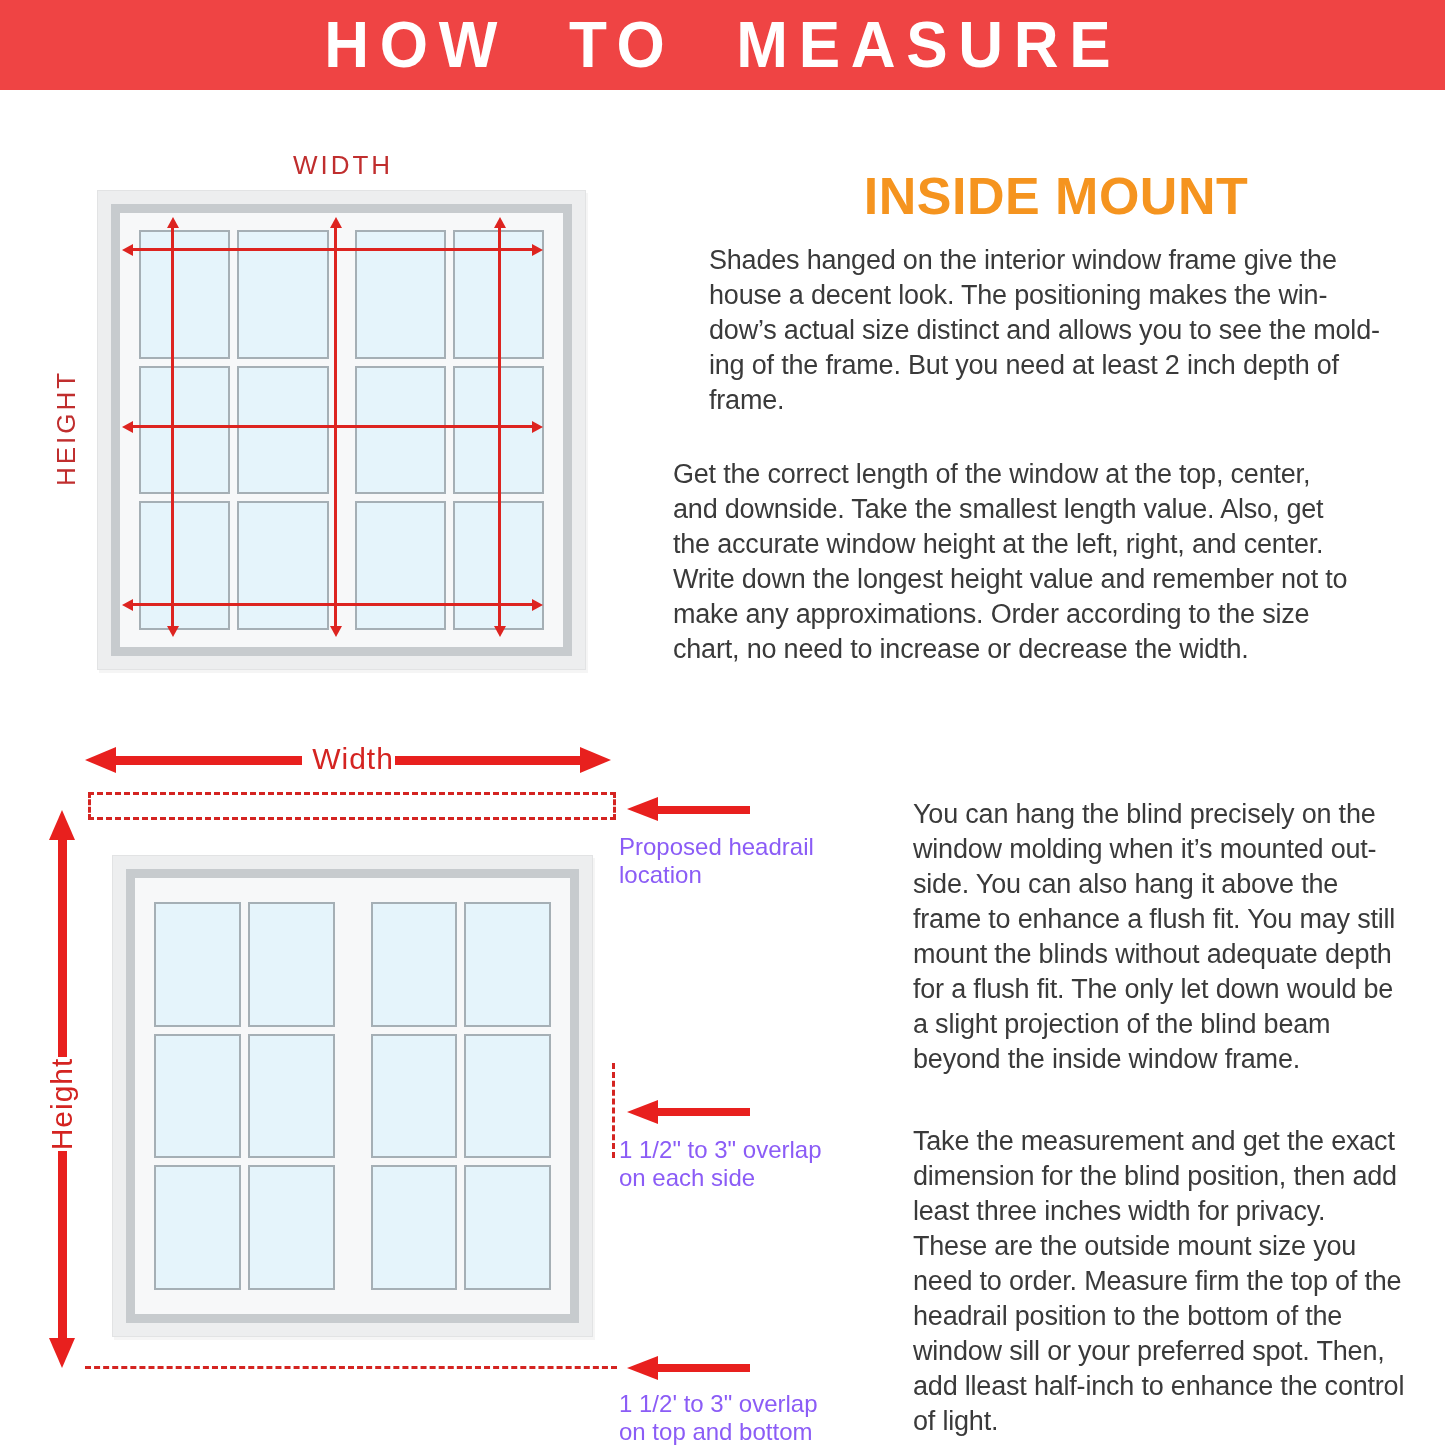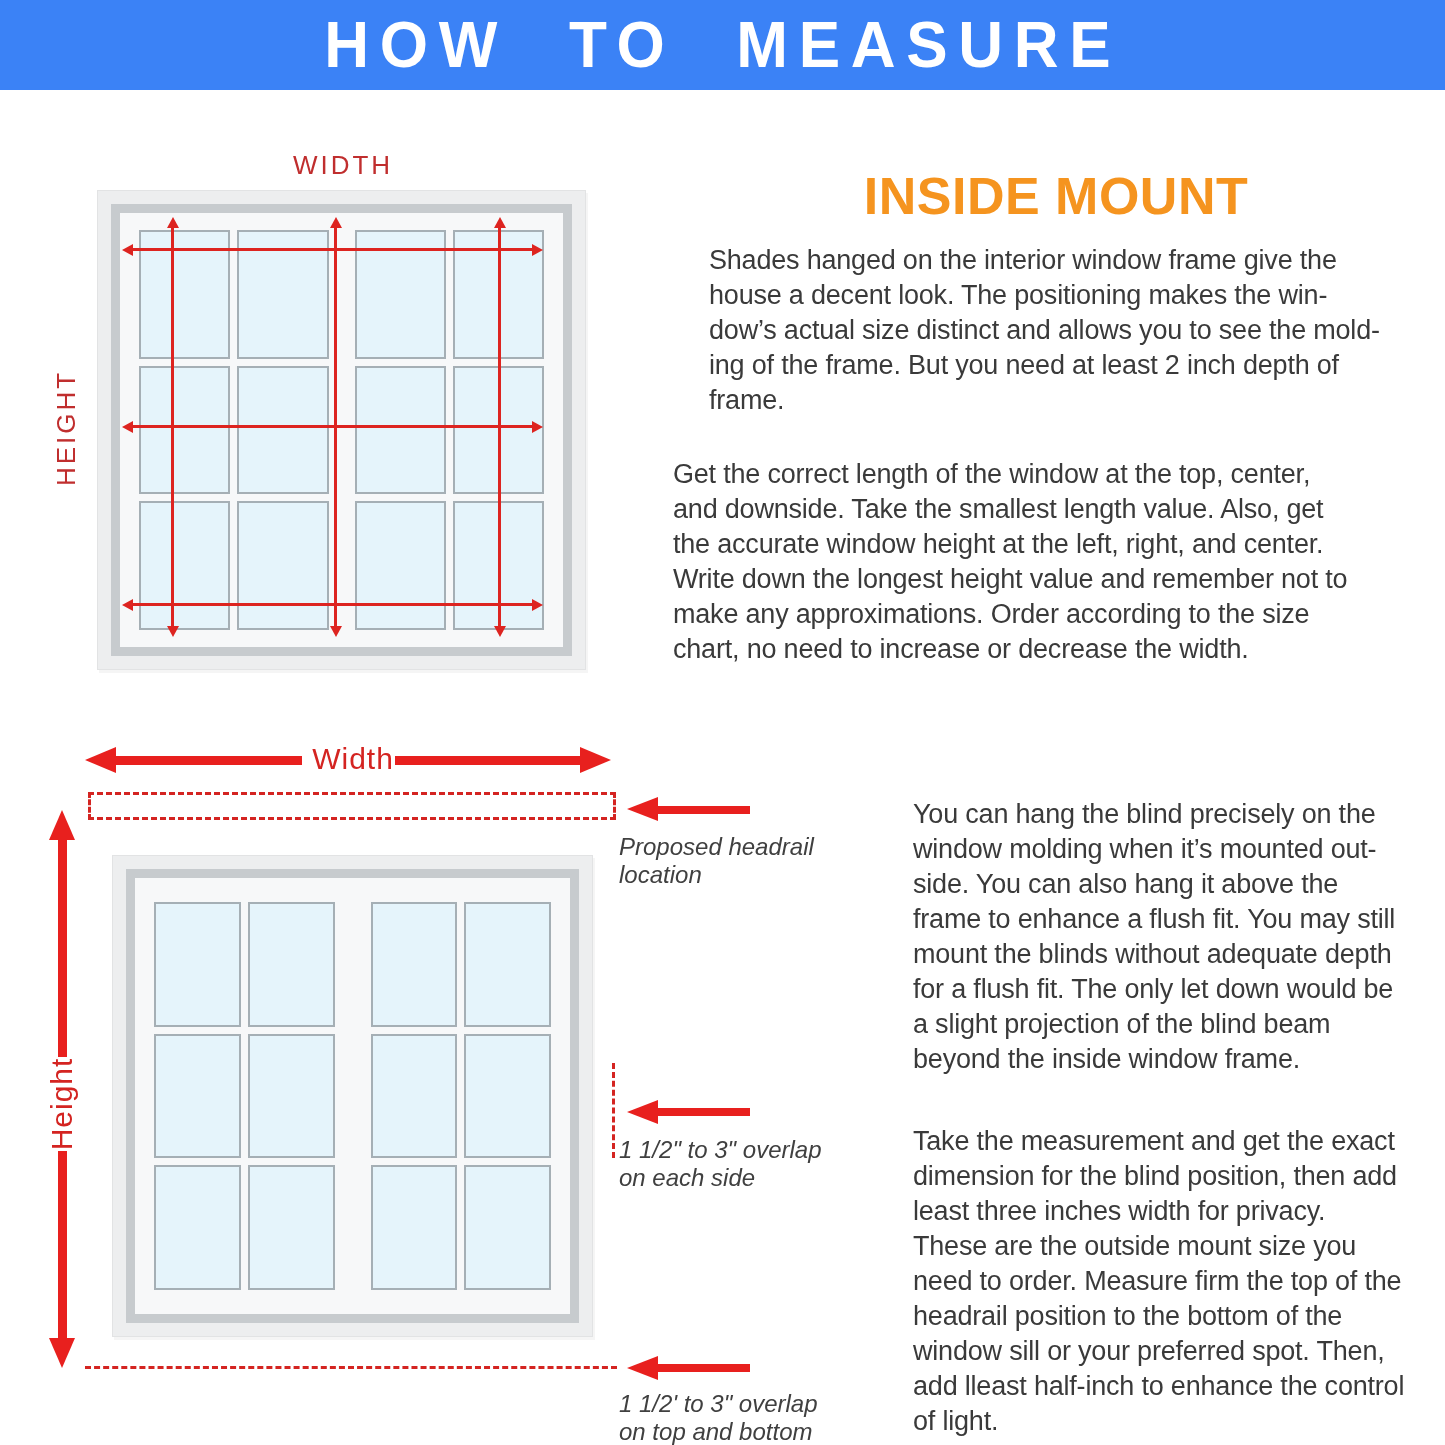--- a/index.html
+++ b/index.html
@@ -5,21 +5,21 @@
   html,body{margin:0;padding:0;background:#ffffff;}
   .page{
     position:relative;width:1445px;height:1445px;background:#ffffff;
     font-family:"Liberation Sans",sans-serif;overflow:hidden;
   }
   *{box-sizing:border-box;}
 
   
   .banner{
     position:absolute;left:0;top:0;width:1445px;height:90px;
-    background:#3b82f6;display:flex;align-items:center;justify-content:center;
+    background:#ef4444;display:flex;align-items:center;justify-content:center;
   }
   .banner h1{
     margin:0;color:#ffffff;font-size:64px;font-weight:700;
     letter-spacing:11px;word-spacing:34px;transform:scaleX(.97);white-space:nowrap;
   }
 
   
   .window{position:absolute;background:#EDEEEF;padding:13px;border:1px solid #E2E3E4;
           box-shadow:2px 3px 0 rgba(0,0,0,0.04);}
   .bezel{width:100%;height:100%;border:9px solid #C7CBCE;background:#F7F8F9;}
@@ -58,21 +58,21 @@
   
   .dash-box{position:absolute;border:3px dashed #D42421;background:transparent;}
   .dash-v{position:absolute;width:0;border-left:3px dashed #D42421;}
   .dash-h{position:absolute;height:0;border-top:3px dashed #D42421;}
 
   
   .dim-label-top{position:absolute;color:#C02E2E;font-size:26px;font-weight:500;
     letter-spacing:3px;text-align:center;}
   .rot{transform:translate(-50%,-50%) rotate(-90deg);transform-origin:center;white-space:nowrap;}
   .dim-label-bot{position:absolute;color:#D42421;font-size:30px;letter-spacing:1px;text-align:center;}
-  .redlabel{position:absolute;color:#404040;font-size:24px;line-height:28px;white-space:pre-line;font-style:italic;}
+  .redlabel{position:absolute;color:#8b5cf6;font-size:24px;line-height:28px;white-space:pre-line;}
   .mount-h{position:absolute;margin:16px;color:#F5941F;font-size:52px;font-weight:700;
     text-align:center;letter-spacing:0.5px;white-space:nowrap;}
   .bodytext{position:absolute;color:#3A3A3A;font-size:27px;line-height:35px;
     letter-spacing:-0.2px;white-space:pre-line;margin-left:41px;}
 </style>
 </head>
 <body>
 
 <div class="page">
 

